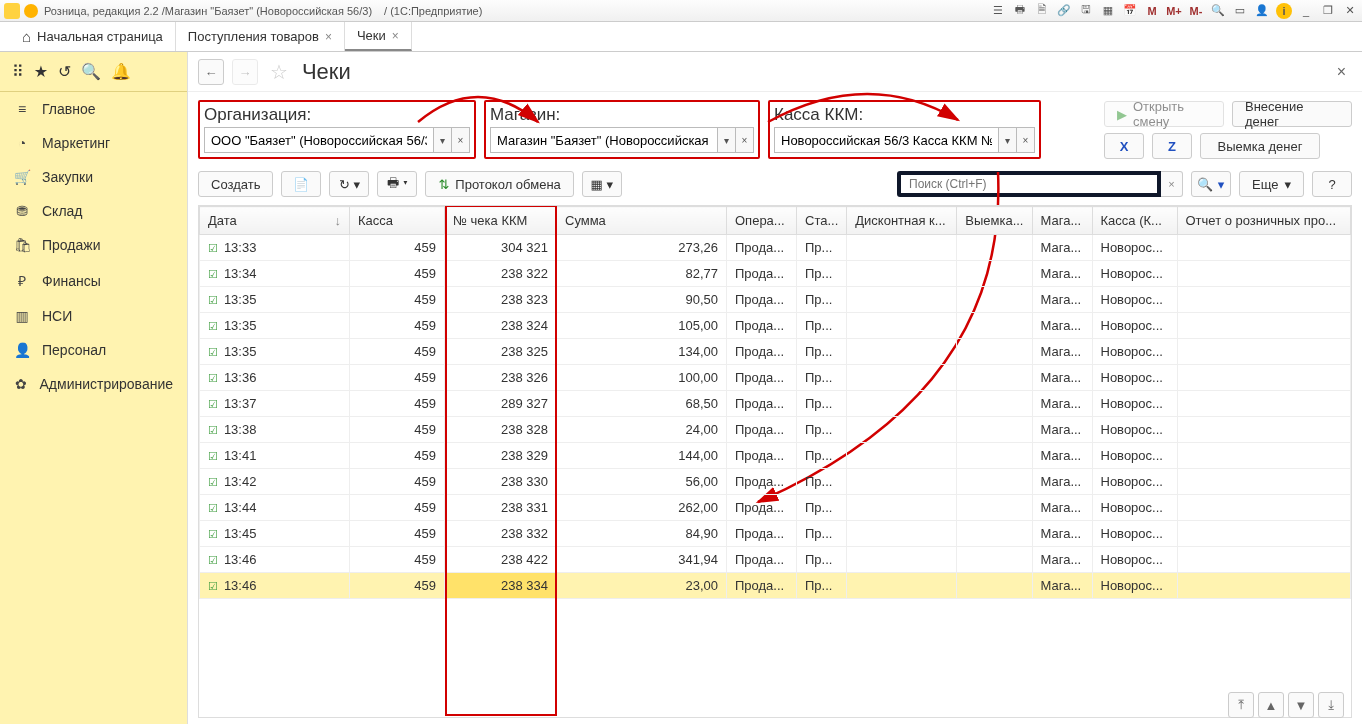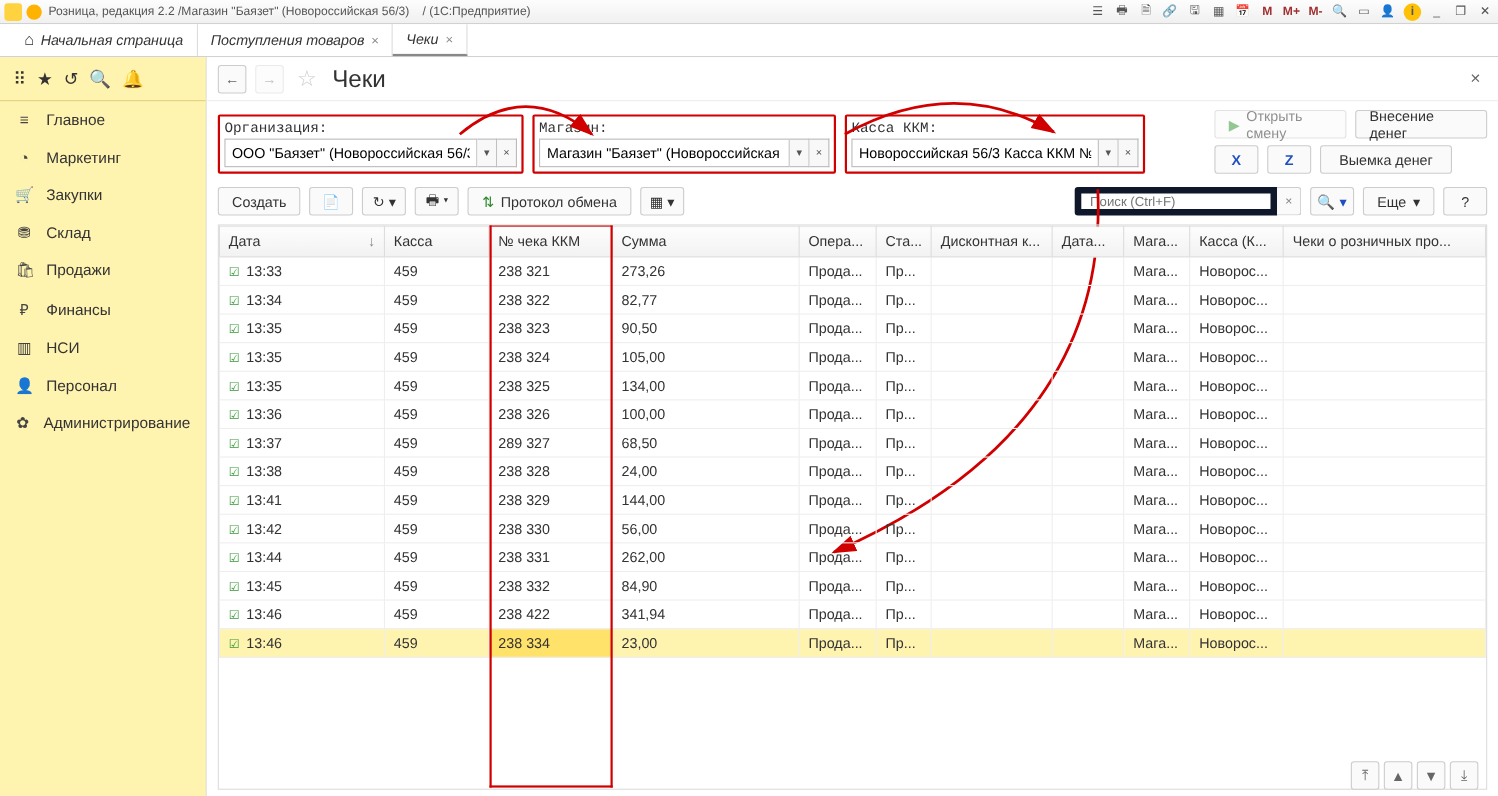--- a/index.html
+++ b/index.html
@@ -9,21 +9,21 @@
 .titlebar { height: 22px; background: linear-gradient(#fdfdfd, #f0f0f0); border-bottom: 1px solid #ccc; display: flex; align-items: center; padding: 0 4px; font-size: 11px; color: #555; }
 .titlebar .logo { width: 16px; height: 16px; background: #ffd23f; border-radius: 3px; margin-right: 4px; display: inline-block; }
 .titlebar .dd { width: 14px; height: 14px; background: #ffb300; border-radius: 50%; margin-right: 6px; }
 .titlebar .sep { color: #aaa; margin: 0 6px; }
 .titlebar .rtools { margin-left: auto; display: flex; gap: 6px; align-items: center; }
 .titlebar .rtools span { display:inline-flex; width:16px; height:16px; align-items:center; justify-content:center; color:#555; font-size:11px; }
 .titlebar .rtools .m { font-weight:bold; color:#a03030; }
 .titlebar .info-i { background:#ffc107; border-radius:50%; width:15px; height:15px; color:#fff; font-weight:bold; }
 
 
-.tabs { height: 30px; border-bottom: 1px solid #ccc; display: flex; align-items: stretch; padding-left: 10px; background:#fff;font-style:italic; }
+.tabs { height: 30px; border-bottom: 1px solid #ccc; display: flex; align-items: stretch; padding-left: 10px; background:#fff; }
 .tab { display: flex; align-items: center; padding: 0 12px; border-right: 1px solid #ddd; font-size: 13px; color: #333; gap: 6px; }
 .tab.home::before { content: "⌂"; font-size: 15px; }
 .tab.active { border-bottom: 2px solid #888; }
 .tab .close { color:#888; font-size:12px; }
 
 
 .main { display: flex; height: calc(724px - 22px - 30px); }
 .sidebar { width: 188px; background: #fff3b0; border-right: 1px solid #ddd; }
 .sb-top { height: 40px; border-bottom: 1px solid #e0d080; display:flex; align-items:center; gap:10px; padding:0 12px; }
 .sb-top span { font-size:16px; color:#333; }
@@ -32,41 +32,41 @@
 
 .content { flex:1; background:#fff; display:flex; flex-direction:column; position:relative; }
 .topnav { height:40px; display:flex; align-items:center; padding:0 10px; gap:8px; border-bottom:1px solid #eee; }
 .btn-sq { width:26px; height:26px; border:1px solid #ccc; border-radius:3px; background:#fafafa; display:flex; align-items:center; justify-content:center; font-size:13px; color:#666; }
 .fav { color:#ccc; font-size:20px; margin-left:4px; }
 .title { font-size:22px; color:#333; margin-left:6px; }
 .topnav .close-x { margin-left:auto; font-size:16px; color:#666; padding-right:6px; }
 
 .filters { display:flex; gap:8px; padding:8px 10px 8px 10px; align-items:flex-end; }
 .filter { display:flex; flex-direction:column; gap:2px; }
-.filter label { font-size:13px; color:#333;font-family:Liberation Mono, monospace; }
+.filter label { font-size:17px; color:#333; }
 .combo { display:flex; height:26px; }
 .combo input { border:1px solid #bbb; padding:0 6px; font-size:13px; }
 .combo .dd, .combo .clr { width:18px; border:1px solid #bbb; border-left:none; background:#f8f8f8; display:flex; align-items:center; justify-content:center; font-size:10px; color:#555; }
 .redbox { border:2px solid #d10000; padding:3px 4px 4px 4px; border-radius:2px; }
 .filters .right-btns { margin-left:auto; display:flex; flex-direction:column; gap:6px; }
 .row-btns { display:flex; gap:8px; }
 .btn { height:26px; border:1px solid #ccc; border-radius:3px; background:#fafafa; padding:0 12px; font-size:13px; display:flex; align-items:center; justify-content:center; gap:6px; }
 .btn.wide { width:120px; }
 .btn.icon-only { width:40px; padding:0; }
 
 .toolbar { display:flex; gap:8px; padding:4px 10px 8px 10px; align-items:flex-start; }
 .toolbar .search { margin-left:auto; display:flex; }
-.toolbar .search input { width:184px; height:26px; border:6px solid #0f172a; border-radius:3px 0 0 3px; padding:0 8px; font-size:12px; color:#999; }
+.toolbar .search input { width:264px; height:26px; border:4px solid #0f172a; border-radius:3px 0 0 3px; padding:0 8px; font-size:12px; color:#999; }
 .toolbar .search .clr { width:22px; height:26px; border:1px solid #ccc; border-left:none; border-radius:0 3px 3px 0; background:#fafafa; display:flex; align-items:center; justify-content:center; font-size:11px; color:#888; }
 
 .table-wrap { flex:1; overflow:hidden; border-top:1px solid #ddd; margin:0 10px 6px 10px; border:1px solid #ddd; position:relative; }
 table { width:100%; border-collapse:collapse; font-size:13px; }
 th { background:linear-gradient(#fdfdfd,#f2f2f2); border:1px solid #ddd; padding:6px 8px; text-align:left; font-weight:normal; color:#333; white-space:nowrap; }
 td { border:1px solid #eee; padding:5px 8px; white-space:nowrap; }
-td.num { }
+td.num { text-align:right; }
 tr.sel td { background:#fff3b0; }
 tr.sel td.hl { background:#ffe26a; }
 .col-check-hl { position:absolute; top:-1px; left:246px; width:112px; height:100%; border-left:2px solid #d10000; border-right:2px solid #d10000; border-bottom:2px solid #d10000; pointer-events:none; }
 .col-check-hl-top { position:absolute; top:-1px; left:246px; width:112px; height:0; border-top:2px solid #d10000; pointer-events:none; }
 .row-ico { color:#3a9a3a; font-size:11px; margin-right:6px; }
 
 .footer-nav { position:absolute; right:18px; bottom:6px; display:flex; gap:4px; }
 
 
 .arrow-svg { position:absolute; pointer-events:none; }
@@ -274,31 +274,31 @@
         </colgroup>
         <thead>
             <tr>
           <th><span>Дата</span> <span style="float:right;color:#888">↓</span></th>
           <th>Касса</th>
           <th>№ чека ККМ</th>
           <th>Сумма</th>
           <th>Опера...</th>
           <th>Ста...</th>
           <th>Дисконтная к...</th>
-          <th>Дата...</th>
+          <th>Выемка...</th>
           <th>Мага...</th>
           <th>Касса (К...</th>
-          <th>Чеки о розничных про...</th>
+          <th>Отчет о розничных про...</th>
         </tr>
           </thead>
         <tbody id="tbody">
             <tr>
               <td><span class="row-ico">☑</span>13:33</td>
               <td class="num">459</td>
-              <td class="num ">238 321</td>
+              <td class="num ">304 321</td>
               <td class="num">273,26</td>
               <td>Прода...</td>
               <td>Пр...</td>
               <td></td>
               <td></td>
               <td>Мага...</td>
               <td>Новорос...</td>
               <td></td>
             </tr>
             <tr>

